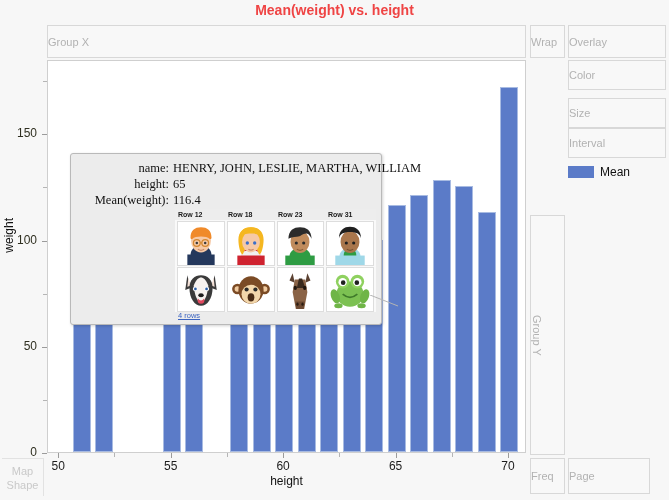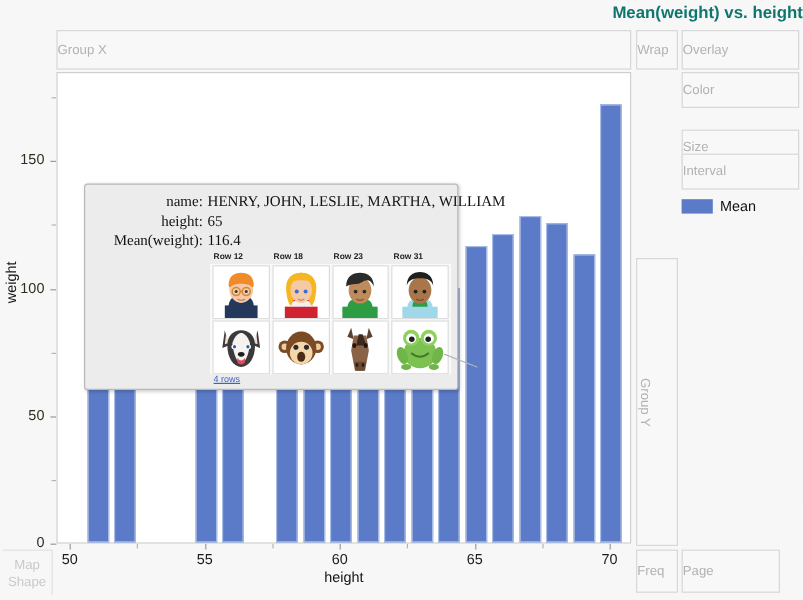--- a/index.html
+++ b/index.html
@@ -5,38 +5,38 @@
   html,body{margin:0;padding:0;}
   body{
     width:669px;height:500px;
     background:#f7f7f7;
     font-family:"Liberation Sans", sans-serif;
     overflow:hidden;
     position:relative;
   }
   .chart-title{
     position:absolute;left:0;top:2px;width:669px;
-    text-align:right;font-size:14px;font-weight:bold;color:#0f766e;
+    text-align:center;font-size:14px;font-weight:bold;color:#ef4444;
   }
   
   .dz{
     position:absolute;
     background:#f8f8f8;
     border:1px solid #d8d8d8;
     color:#b2b2b2;
     font-size:11px;
     display:flex;align-items:center;
     box-sizing:border-box;
     user-select:none;
   }
   #groupx{left:47px;top:25px;width:479px;height:33px;}
   #wrap{left:530px;top:25px;width:35px;height:33px;}
   #overlay{left:568px;top:25px;width:98px;height:33px;}
   #color{left:568px;top:60px;width:98px;height:30px;}
-  #size{left:568px;top:108px;width:98px;height:30px;}
+  #size{left:568px;top:98px;width:98px;height:30px;}
   #interval{left:568px;top:128px;width:98px;height:30px;}
   #groupy{left:530px;top:215px;width:35px;height:240px;}
   #groupy .vtxt{writing-mode:vertical-rl;}
   #freq{left:530px;top:458px;width:35px;height:36px;}
   #page{left:568px;top:458px;width:82px;height:36px;}
   #mapshape{
     position:absolute;left:2px;top:458px;width:42px;height:38px;
     border:1px solid #e2e2e2;border-left:none;border-bottom:none;
     background:#f7f7f7;
     color:#c9c9c9;font-size:11px;line-height:14px;

